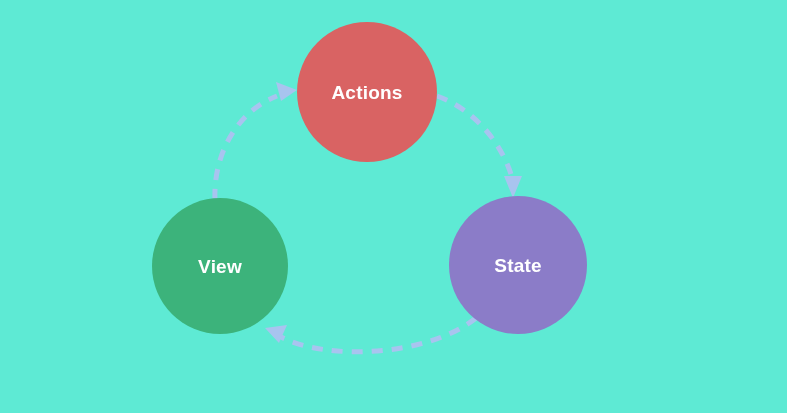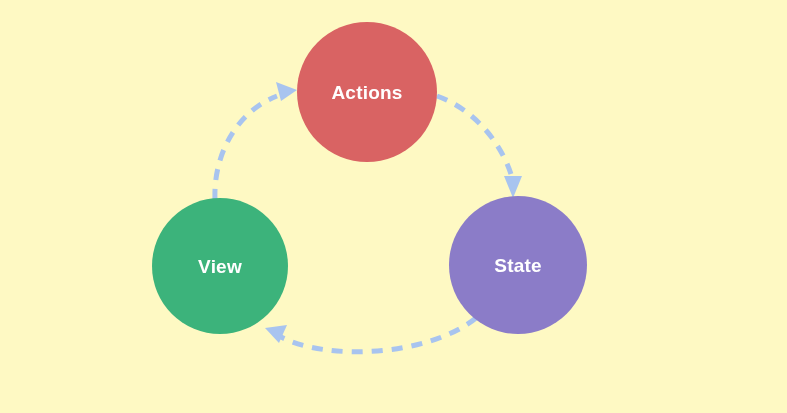--- a/index.html
+++ b/index.html
@@ -39,21 +39,21 @@
     paint-order: stroke fill;
   }
   .arc-path {
     fill: none;
     stroke-linecap: butt;
   }
 </style>
 </head>
 <body style="background: rgb(255, 255, 255);">
 
-<div id="diagram-root" style="background: #fef9c3;">
+<div id="diagram-root" style="background: #5eead4;">
 
   <svg id="flow-svg" viewBox="0 0 787 413">
 
     <g>
       <path class="arc-path" stroke="#a8c4ef" stroke-width="5" stroke-dasharray="11 9" d="M 215 200 C 213 151 240 110 277 96"></path>
       <polygon fill="#a8c4ef" points="297,90 276,82 281,101"></polygon>
     </g>
 
     <g>
       <path class="arc-path" stroke="#a8c4ef" stroke-width="5" stroke-dasharray="11 9" d="M 437 96 C 476 110 504 146 513 181"></path>

